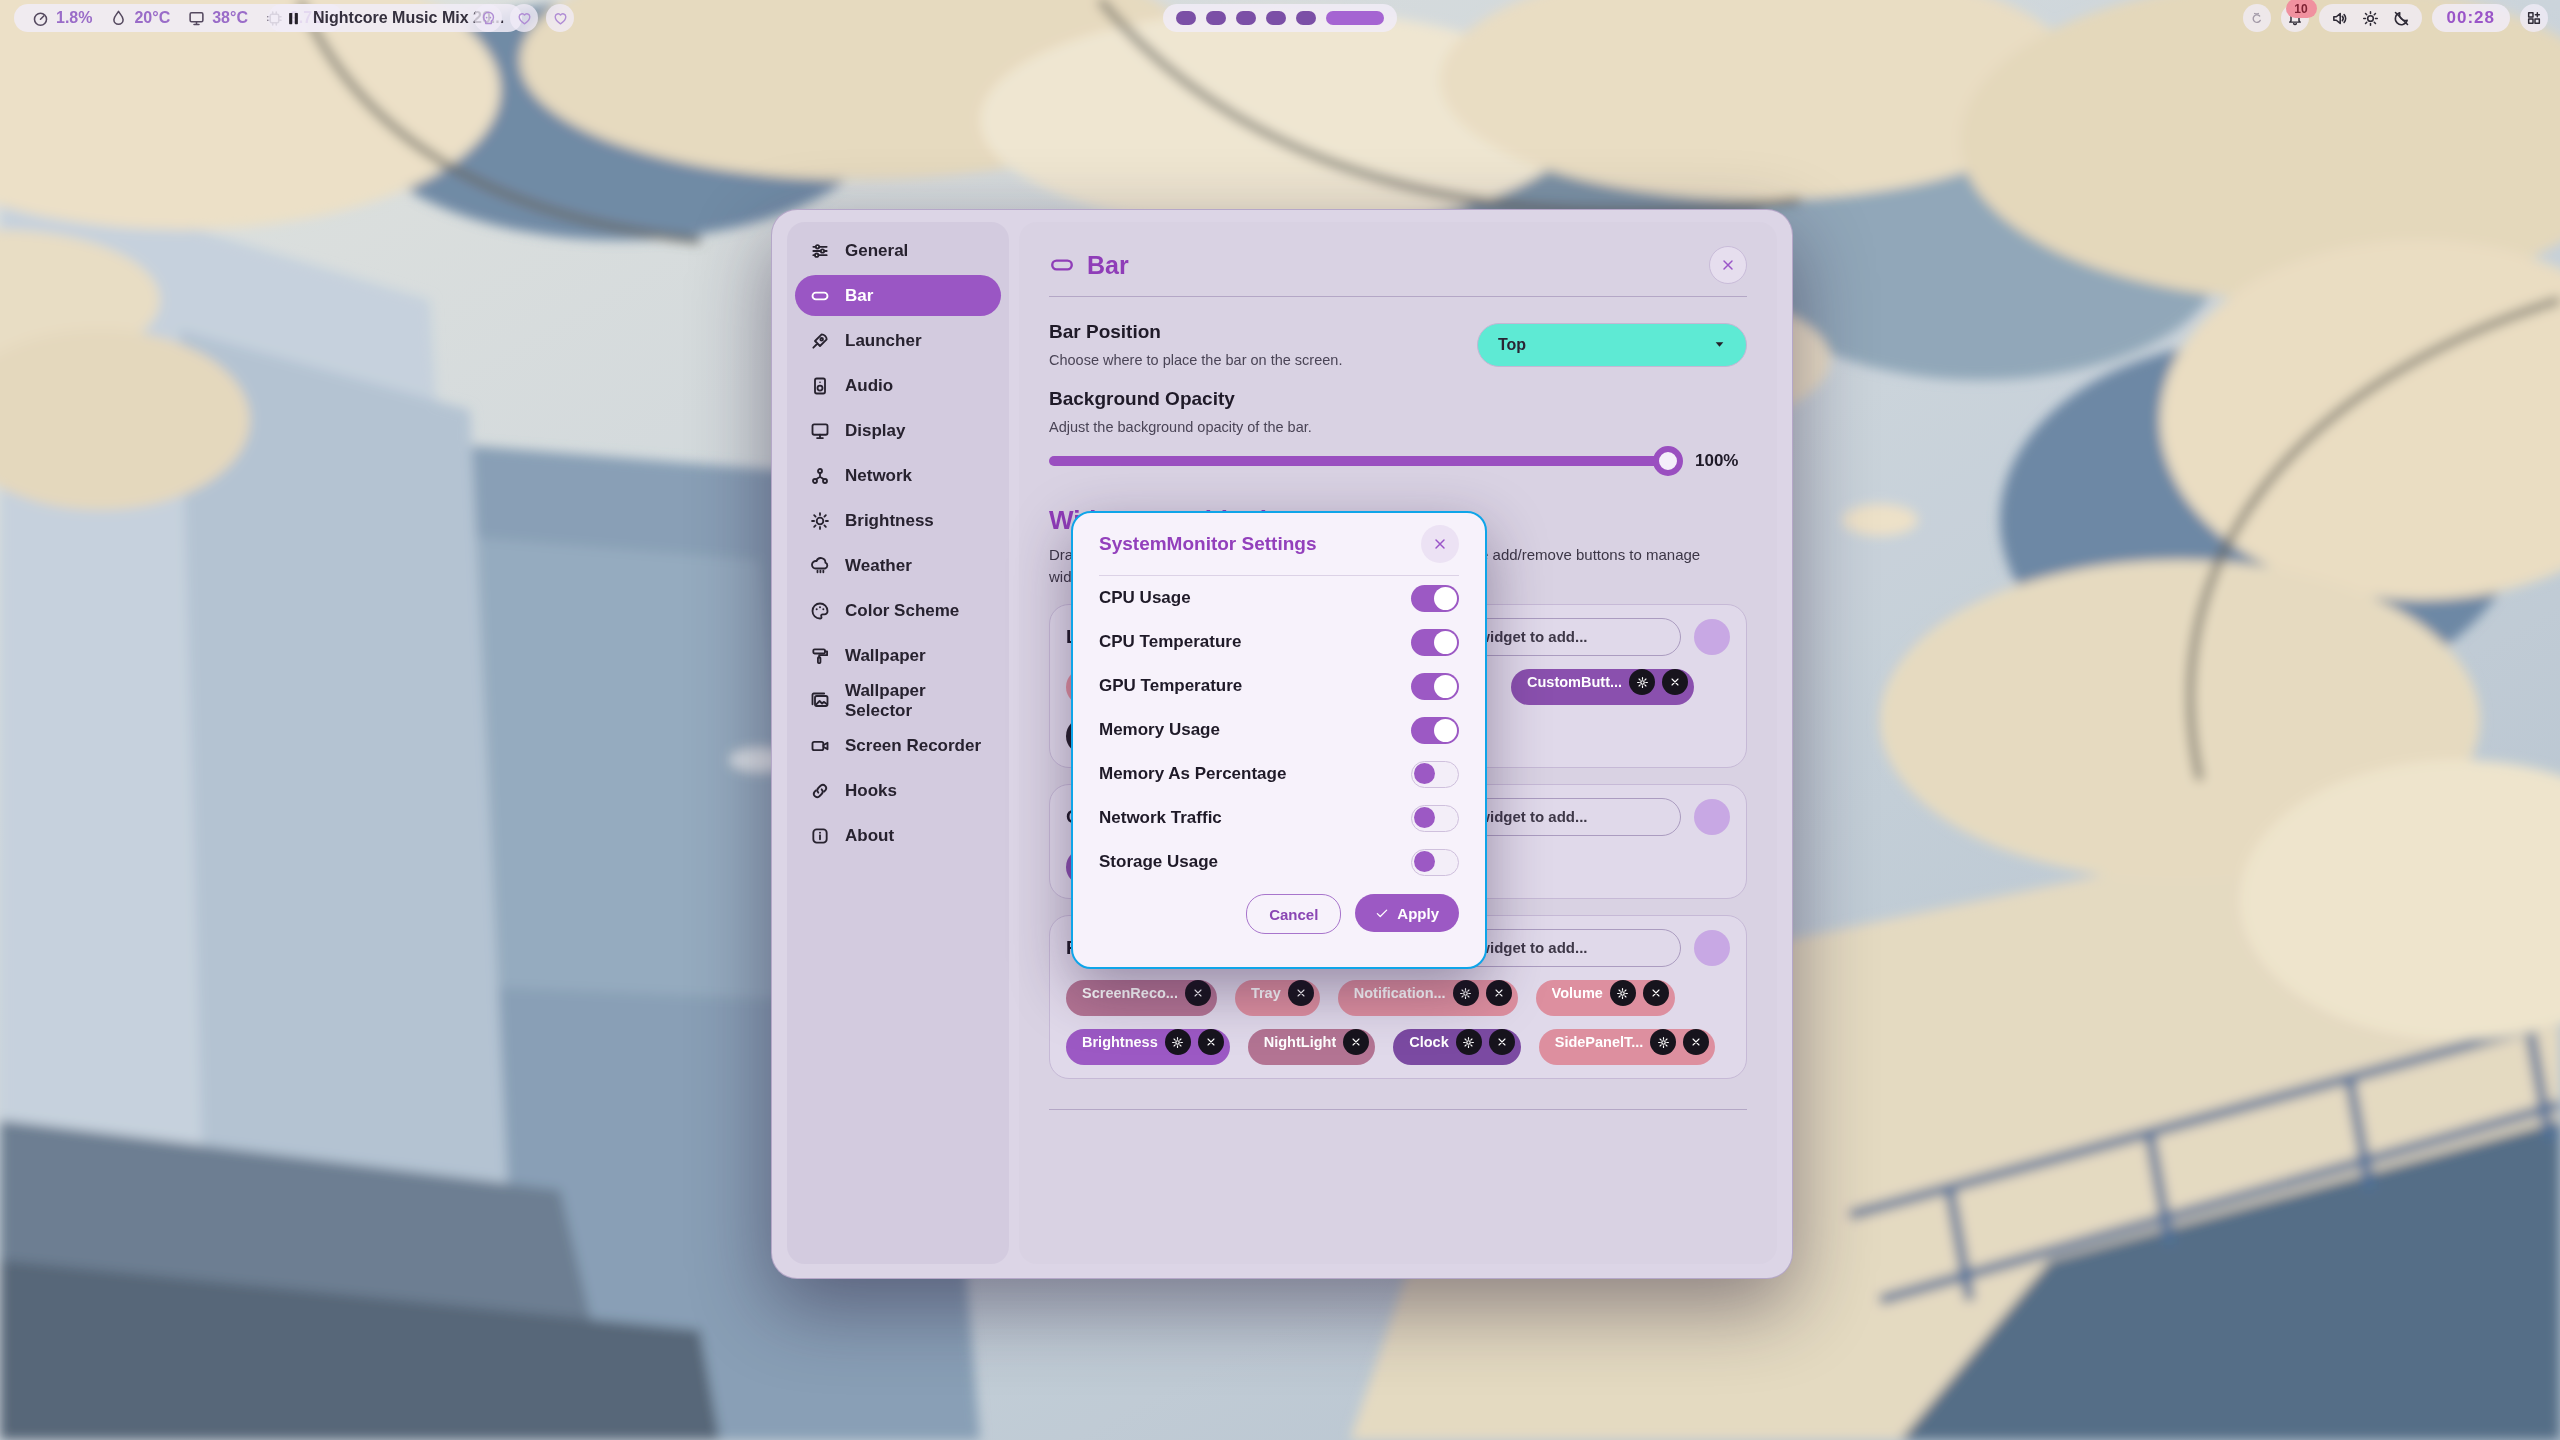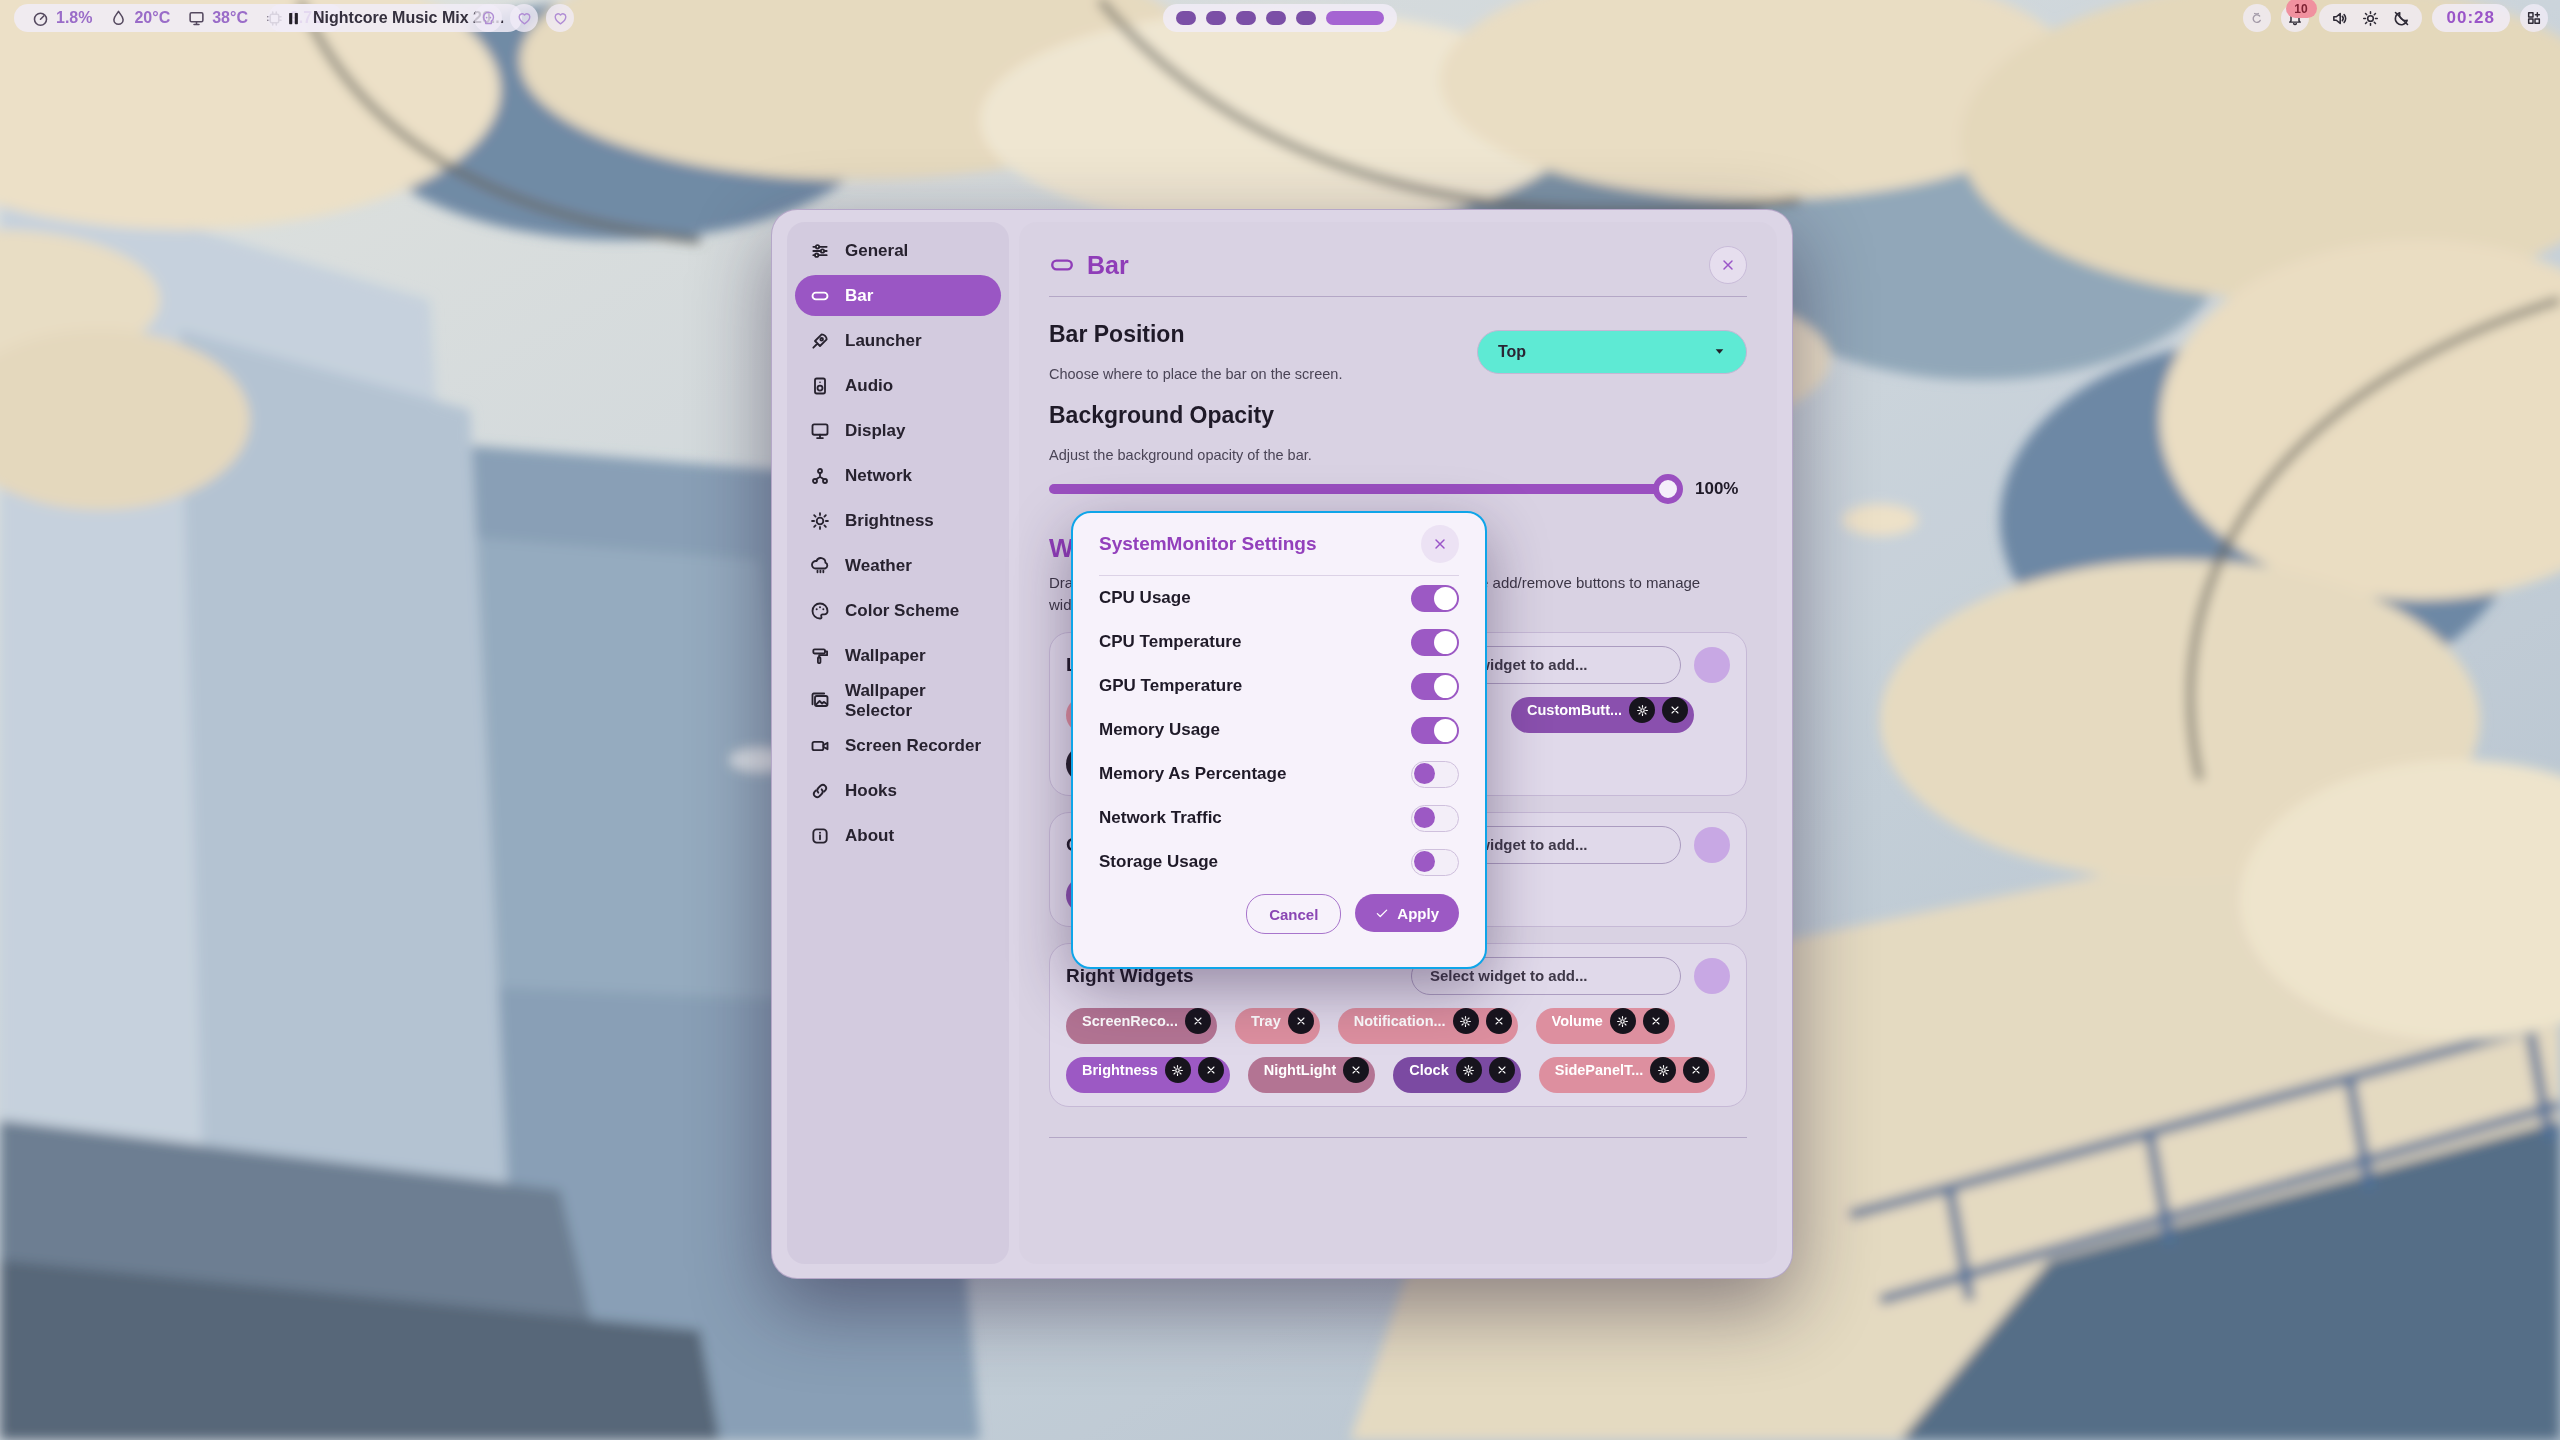--- a/index.html
+++ b/index.html
@@ -51,22 +51,22 @@
   .side-item.active{background:#9a56c4;color:#fff;}
   #content{left:247px;top:12px;width:758px;height:1042px;background:#d9d2e3;border-radius:18px;
            padding:24px 30px;box-sizing:border-box;}
   #page-header{display:flex;align-items:center;justify-content:space-between;}
   #page-title-wrap{display:flex;align-items:center;gap:12px;color:#8f3db8;font-size:25px;font-weight:bold;}
   #page-title-wrap .icon{font-size:26px;}
   .circle-btn{width:36px;height:36px;border-radius:50%;background:#e6deee;border:1px solid #c9bcd9;
               display:flex;align-items:center;justify-content:center;color:#9a55c8;font-size:16px;}
   .divider{height:1px;background:#b4a7c6;margin-top:12px;}
   .setting-row{margin-top:24px;display:flex;justify-content:space-between;align-items:center;}
-  .setting-label{font-size:23px;font-weight:bold;color:#1f1a28;}
-  .setting-desc{font-size:14.5px;color:#4a4456;margin-top:18px;}
+  .setting-label{font-size:19px;font-weight:bold;color:#1f1a28;}
+  .setting-desc{font-size:14.5px;color:#4a4456;margin-top:9px;}
   .dropdown{width:270px;height:44px;border-radius:22px;background:#5eead4;border:1px solid #c4b7d4;
             display:flex;align-items:center;justify-content:space-between;padding:0 20px;box-sizing:border-box;
             font-size:16px;color:#2a2534;font-weight:bold;}
   .dropdown .icon{font-size:13px;color:#242029;}
   #opacity-row{margin-top:16px;display:flex;align-items:center;gap:16px;}
   #slider-track{flex:1;height:10px;border-radius:5px;background:#9a4fc0;position:relative;}
   #slider-knob{position:absolute;right:-4px;top:50%;transform:translateY(-50%);width:30px;height:30px;
                border-radius:50%;background:#f4eefa;border:6px solid #9a4fc0;box-sizing:border-box;}
   #opacity-value{font-size:17px;color:#1f1a28;font-weight:bold;width:52px;}
   #widgets-title{margin-top:34px;font-size:26px;font-weight:bold;color:#8f3db8;}

